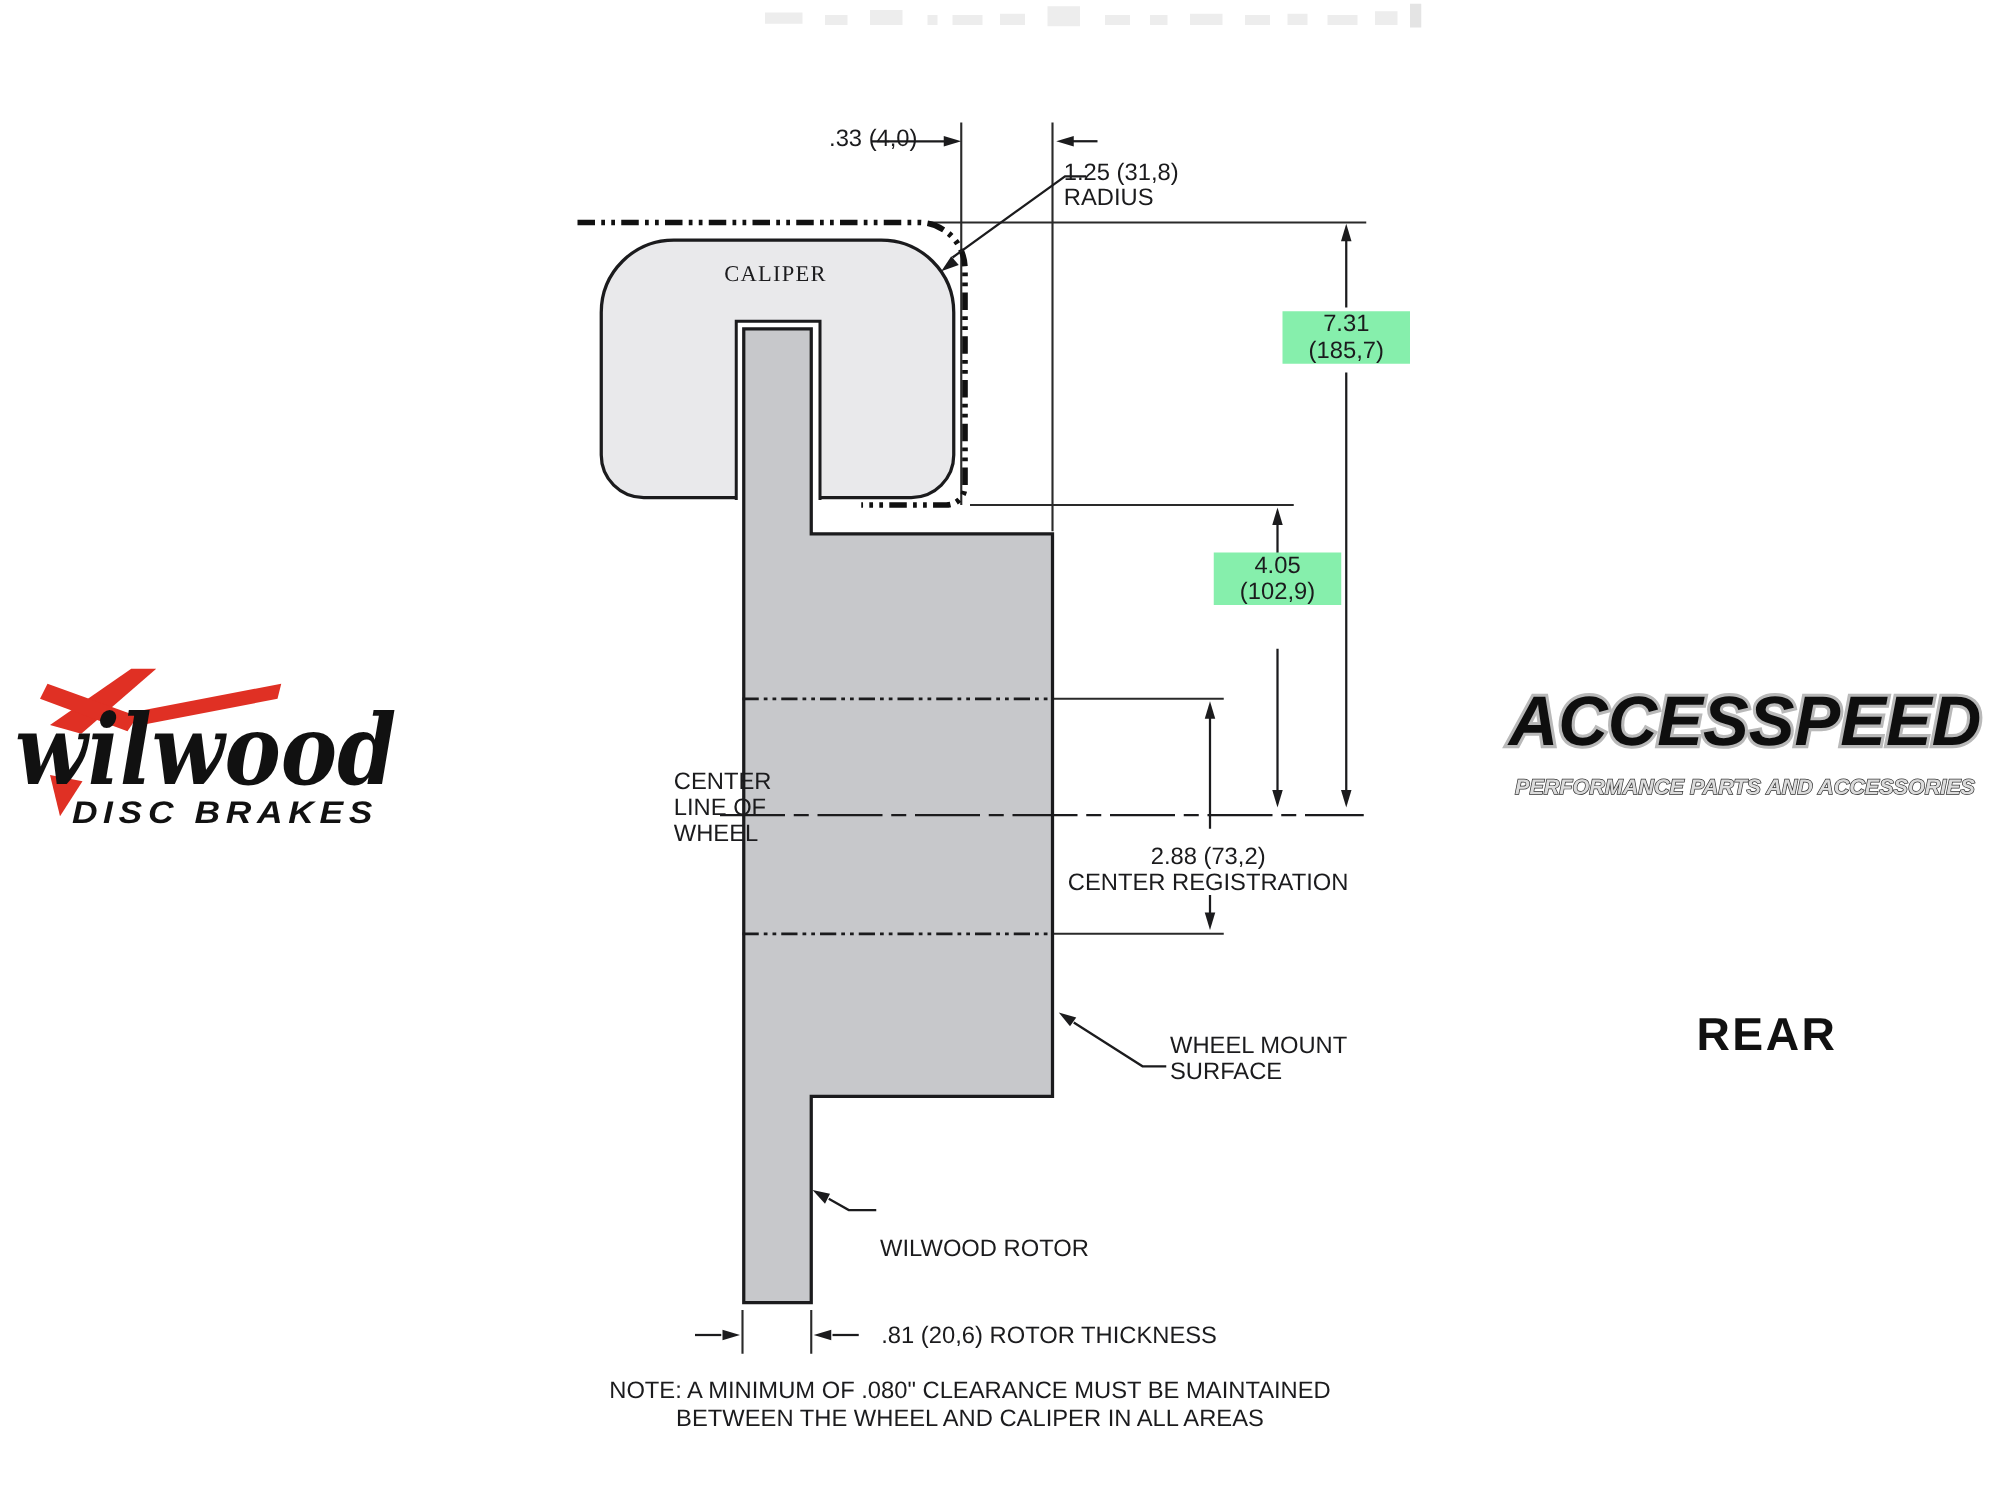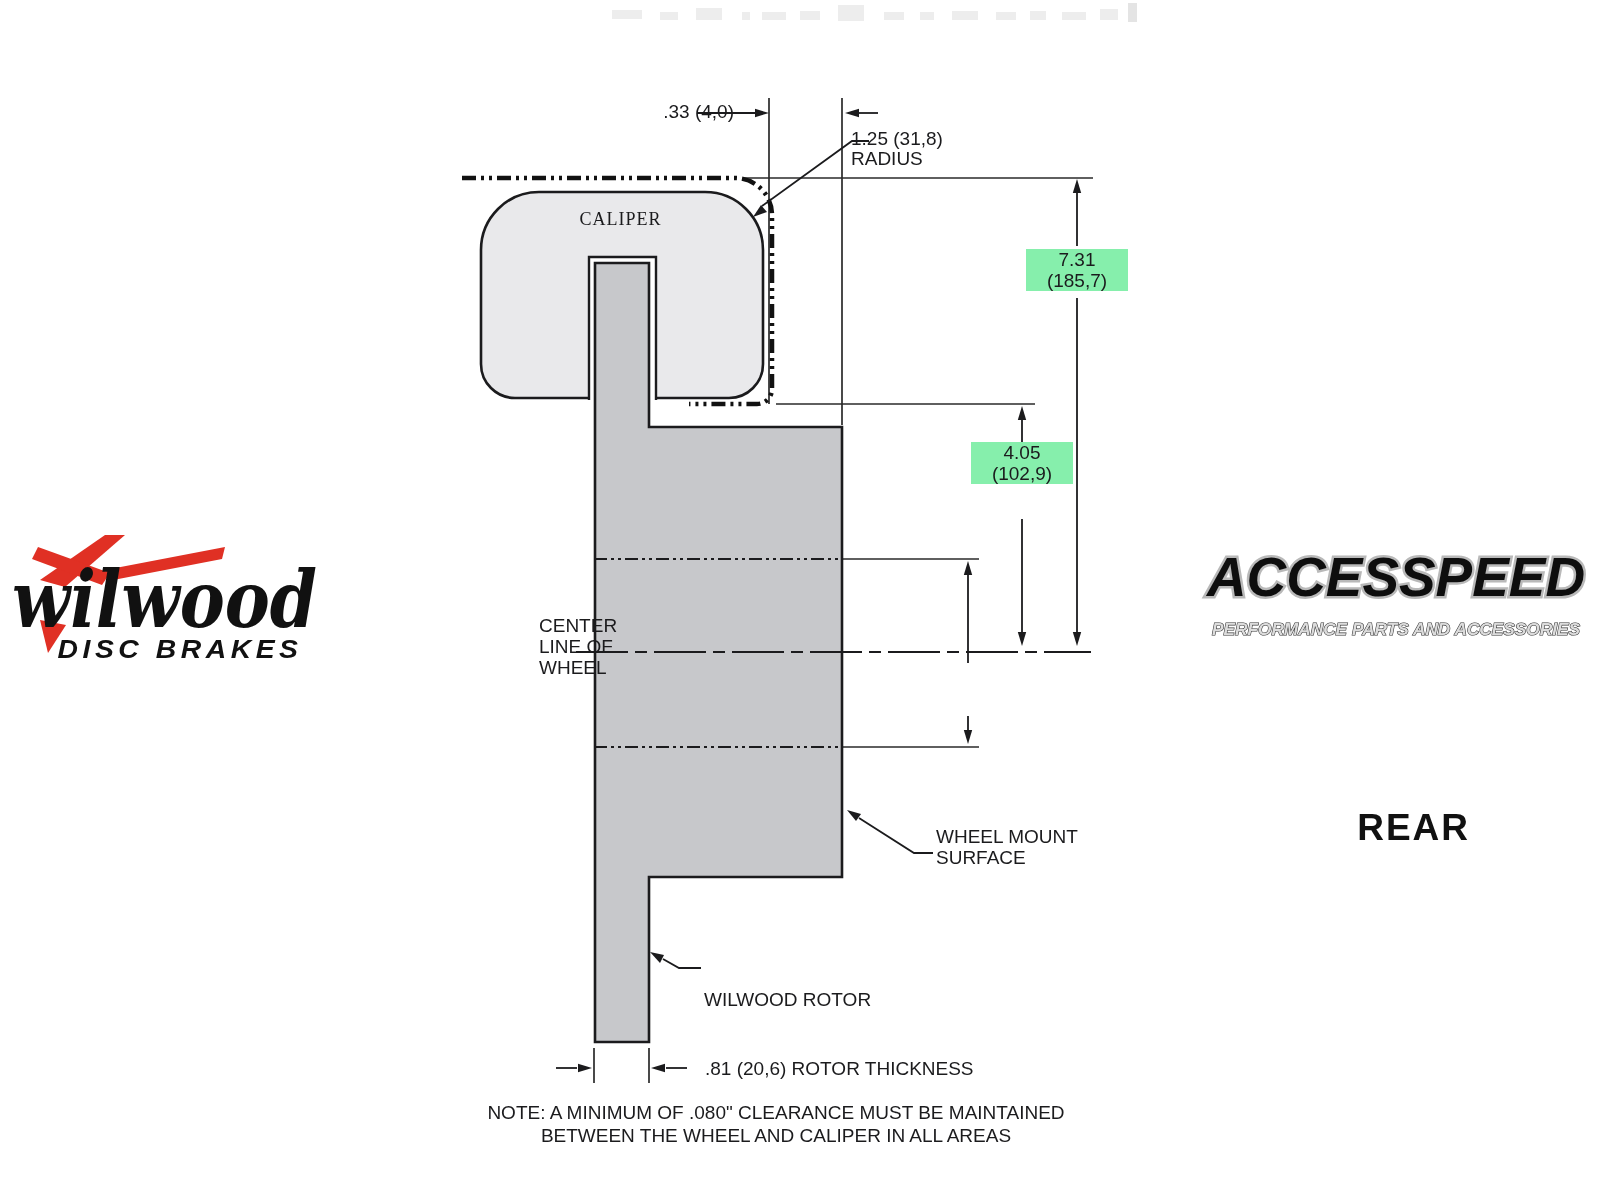--- a/index.html
+++ b/index.html
@@ -123,20 +123,22 @@
 
   <div class="lbl" style="left:851px;top:129px;width:150px;line-height:20px;">1.25 (31,8)
 RADIUS</div>
 
   <div class="lbl center onwhite" style="left:1026px;top:249px;width:102px;">7.31
 (185,7)</div>
 
   <div class="lbl center onwhite" style="left:971px;top:442px;width:102px;">4.05
 (102,9)</div>
 
+  <div class="lbl center" style="left:844px;top:675px;width:245px;">2.88 (73,2)
+CENTER REGISTRATION</div>
 
   <div class="lbl" style="left:497px;top:615px;margin-left:42px;">CENTER
 LINE OF
 WHEEL</div>
 
   <div class="lbl" style="left:936px;top:826px;">WHEEL MOUNT
 SURFACE</div>
 
   <div class="lbl" style="left:704px;top:957px;margin-top:32px;">WILWOOD ROTOR</div>
 

